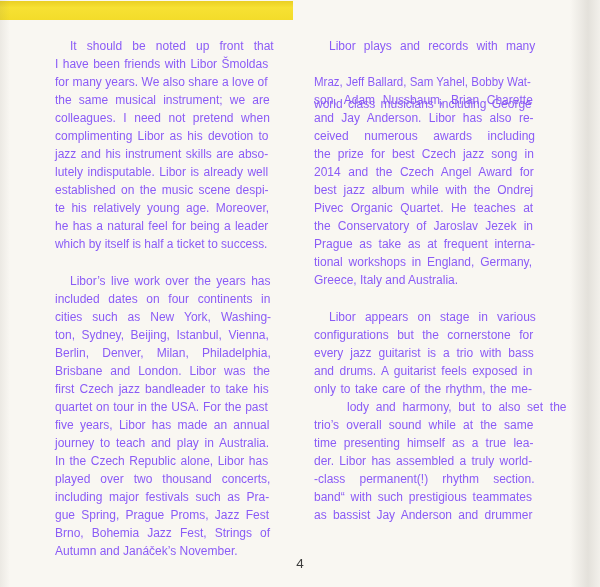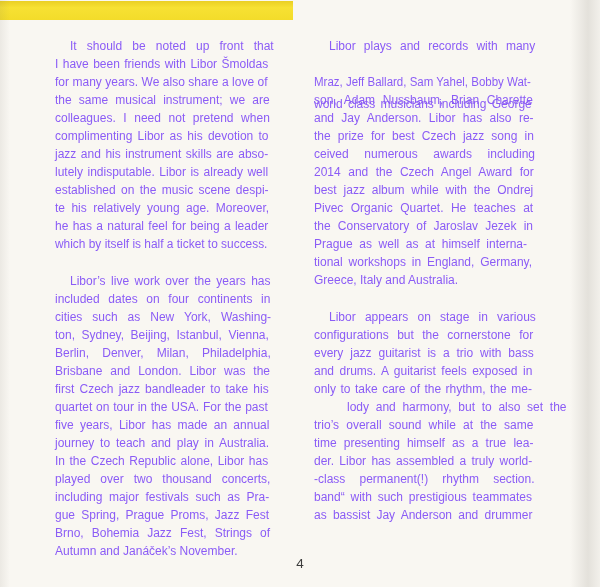--- a/index.html
+++ b/index.html
@@ -81,27 +81,27 @@
       <div class="line last"><span>Autumn and Janáček’s November.</span></div>
     </div>
   </div>
 <div class="col col-right">
     <div class="para">
       <div class="line first"><span style="word-spacing: 4.82812px;">Libor plays and records with many</span></div>
       <div class="line"><span style="word-spacing: 1.91016px; margin-top: 40px;">world class musicians including George</span></div>
       <div class="line"><span style="transform: scaleX(0.958331);">Mraz, Jeff Ballard, Sam Yahel, Bobby Wat-</span></div>
       <div class="line"><span style="word-spacing: 4.34375px;">son, Adam Nussbaum, Brian Charette</span></div>
       <div class="line"><span style="word-spacing: 4.01823px; text-align: right;">and Jay Anderson. Libor has also re-</span></div>
+      <div class="line"><span style="word-spacing: 12.2917px;">ceived numerous awards including</span></div>
       <div class="line"><span style="word-spacing: 3.77009px;">the prize for best Czech jazz song in</span></div>
-      <div class="line"><span style="word-spacing: 12.2917px;">ceived numerous awards including</span></div>
       <div class="line"><span style="word-spacing: 4.17969px;">2014 and the Czech Angel Award for</span></div>
       <div class="line"><span style="word-spacing: 3.52344px;">best jazz album while with the Ondrej</span></div>
       <div class="line"><span style="word-spacing: 4.07812px;">Pivec Organic Quartet. He teaches at</span></div>
       <div class="line"><span style="word-spacing: 3.77813px;">the Conservatory of Jaroslav Jezek in</span></div>
-      <div class="line"><span style="word-spacing: 3.26823px;">Prague as well as at himself interna-</span></div>
+      <div class="line"><span style="word-spacing: 3.26823px;">Prague as take as at frequent interna-</span></div>
       <div class="line"><span style="word-spacing: 2.53125px;">tional workshops in England, Germany,</span></div>
       <div class="line last"><span>Greece, Italy and Australia.</span></div>
     </div>
     <div class="para">
       <div class="line first"><span style="word-spacing: 5.87188px;">Libor appears on stage in various</span></div>
       <div class="line"><span style="word-spacing: 5.08984px;">configurations but the cornerstone for</span></div>
       <div class="line"><span style="word-spacing: 3.55804px;">every jazz guitarist is a trio with bass</span></div>
       <div class="line"><span style="word-spacing: 2.14323px;">and drums. A guitarist feels exposed in</span></div>
       <div class="line"><span style="word-spacing: 1.14258px;">only to take care of the rhythm, the me-</span></div>
       <div class="line"><span style="word-spacing: 3.37277px; margin-left: 33px;">lody and harmony, but to also set the</span></div>

